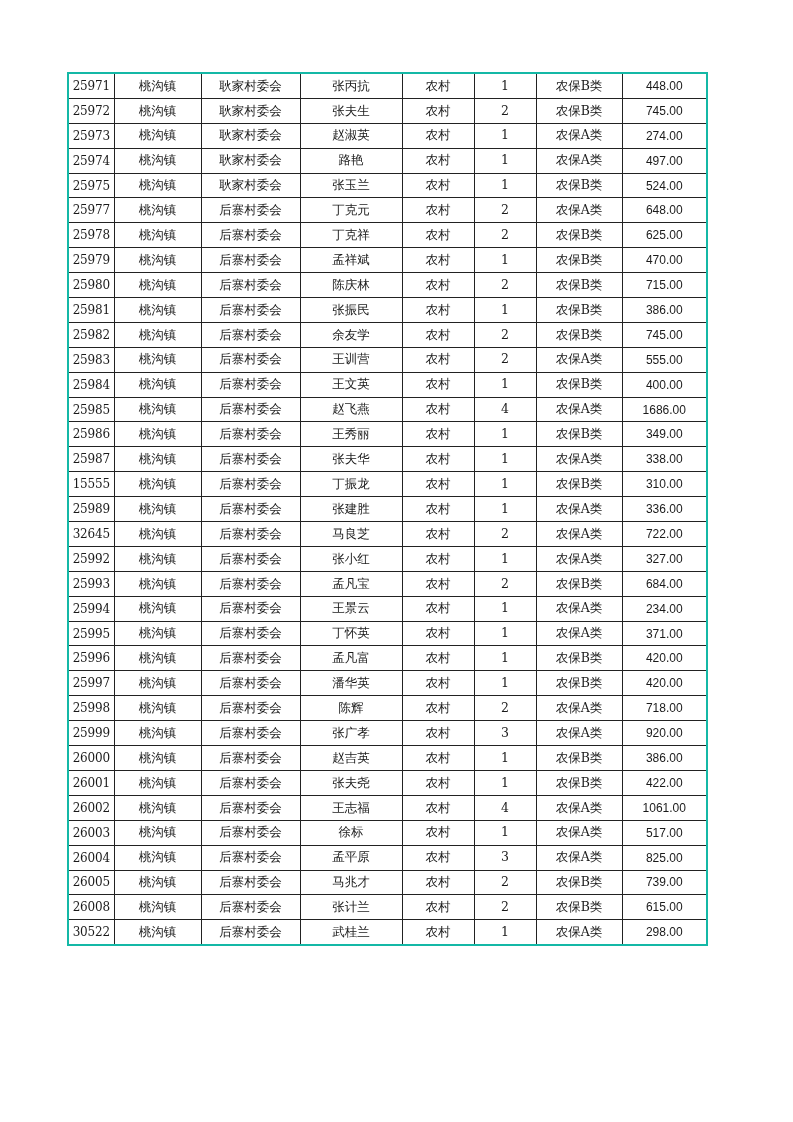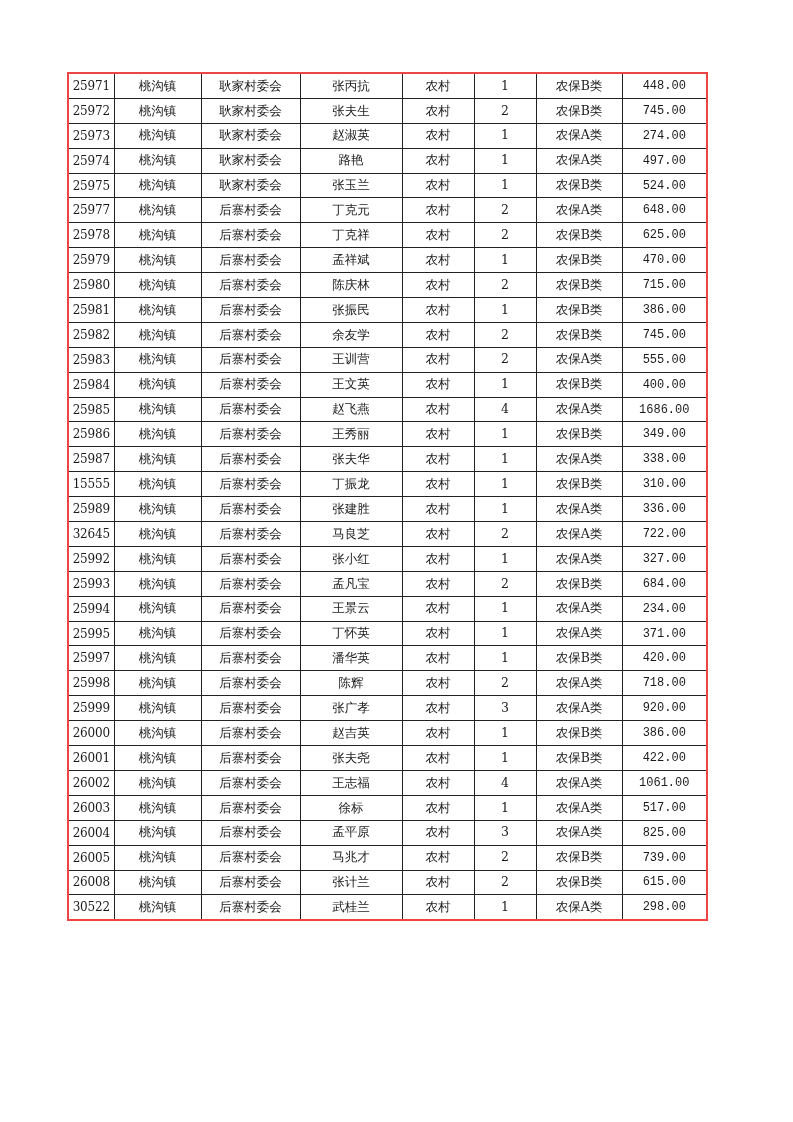--- a/index.html
+++ b/index.html
@@ -1,29 +1,29 @@
 <!DOCTYPE html>
 <html><head>
   <meta charset="utf-8">
   <style>
     html, body { margin: 0; padding: 0; background: #ffffff; }
     body { width: 793px; height: 1122px; position: relative; overflow: hidden;
            font-family: "DejaVu Serif", "Liberation Serif", serif; color: #1a1a1a; }
     #sheet {
       position: absolute; left: 67px; top: 72px;
       border-collapse: collapse; table-layout: fixed;
-      border: 2px solid #ef4444;
+      border: 2px solid #14b8a6;
     }
     #sheet td {
       border: 1.3px solid #222; height: 23.9px; padding: 0;
       font-size: 12.5px; text-align: center; vertical-align: middle;
       white-space: nowrap; overflow: hidden; line-height: 1;
     }
     #sheet td.c-id { font-family: "DejaVu Serif", "Liberation Serif", serif; font-size: 12px; letter-spacing: -0.2px; }
-    #sheet td.c-amt { font-family: Liberation Mono, monospace; font-size: 12px; }
+    #sheet td.c-amt { font-family: Liberation Sans, sans-serif; font-size: 12px; }
     col.w-id { width: 46px; }
     col.w-town { width: 87px; }
     col.w-village { width: 99px; }
     col.w-name { width: 102px; }
     col.w-type { width: 72px; }
     col.w-count { width: 62px; }
     col.w-cat { width: 86px; }
     col.w-amt { width: 85px; }
   </style>
 </head>
@@ -265,20 +265,30 @@
         <td class="c-id">25995</td>
         <td class="c-town">桃沟镇</td>
         <td class="c-village">后寨村委会</td>
         <td class="c-name">丁怀英</td>
         <td class="c-type">农村</td>
         <td class="c-count">1</td>
         <td class="c-cat">农保A类</td>
         <td class="c-amt">371.00</td>
       </tr>
       <tr>
+        <td class="c-id">25996</td>
+        <td class="c-town">桃沟镇</td>
+        <td class="c-village">后寨村委会</td>
+        <td class="c-name">孟凡富</td>
+        <td class="c-type">农村</td>
+        <td class="c-count">1</td>
+        <td class="c-cat">农保B类</td>
+        <td class="c-amt">420.00</td>
+      </tr>
+      <tr>
         <td class="c-id">25997</td>
         <td class="c-town">桃沟镇</td>
         <td class="c-village">后寨村委会</td>
         <td class="c-name">潘华英</td>
         <td class="c-type">农村</td>
         <td class="c-count">1</td>
         <td class="c-cat">农保B类</td>
         <td class="c-amt">420.00</td>
       </tr>
       <tr>

